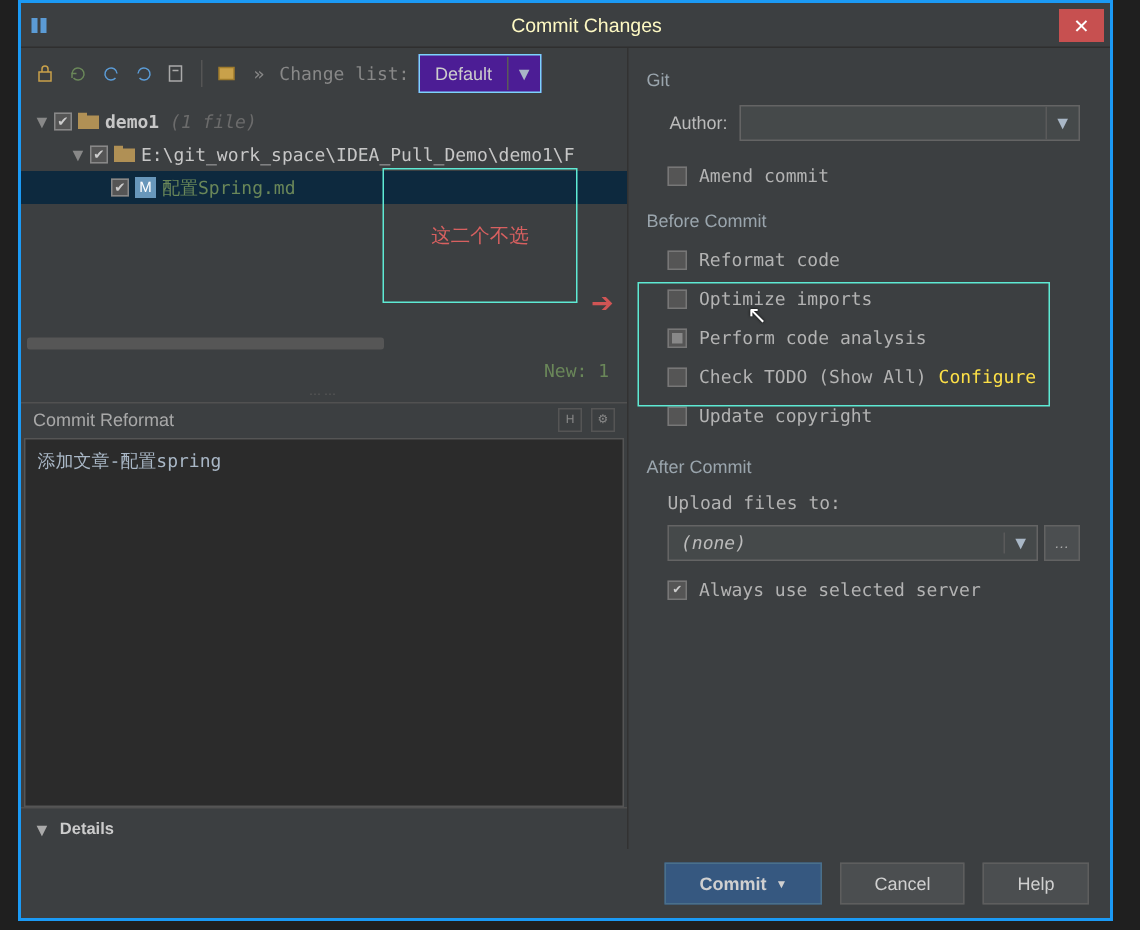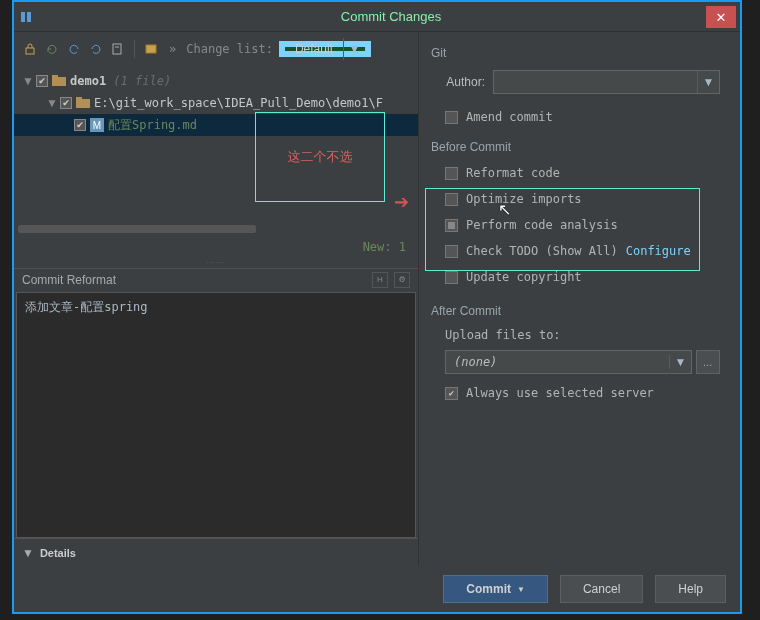--- a/index.html
+++ b/index.html
@@ -17,40 +17,40 @@
       background: #3c3f41;
       display: flex; flex-direction: column;
     }
     .titlebar {
       height: 30px; background: #3c3f41;
       display: flex; align-items: center;
       position: relative;
       border-bottom: 1px solid #2f2f2f;
     }
     .title-logo { width: 28px; height: 28px; display:flex; align-items:center; justify-content:center; }
-    .title-text { flex: 1; text-align: center; color: #86efac; font-size: 13px; }
+    .title-text { flex: 1; text-align: center; color: #fef9c3; font-size: 13px; }
     .close-btn {
       width: 30px; height: 22px; position: absolute; right: 4px; top: 4px;
       background: #c75050; color: #fff; display: flex; align-items:center; justify-content:center;
       font-size: 13px; cursor: pointer;
     }
     .body { flex:1; display:flex; flex-direction:column; padding: 0; }
     .main { flex:1; display:flex; }
     .left-col { width: 405px; display:flex; flex-direction:column; border-right: 1px solid #323232; }
     .right-col { flex:1; padding: 10px 20px 0 10px; display:flex; flex-direction:column; }
     .toolbar {
       height: 34px; display:flex; align-items:center; gap: 6px;
       padding: 0 8px;
     }
     .tool-icon { width:16px; height:16px; display:inline-flex; align-items:center; justify-content:center; }
     .tool-sep { width:1px; height:18px; background:#555; margin:0 2px; }
     .changelist-lbl { color:#888; font-family:"Consolas",monospace; font-size:12px; margin-left:4px; }
     .combo {
-      display:flex; align-items:center; background:#14532d; border:6px solid #7dd3fc;
-      height:16px;
+      display:flex; align-items:center; background:#4c1d95; border:1px solid #7dd3fc;
+      height:26px;
     }
     .combo-main { padding:0 10px; color:#ccc; font-size:12px; }
     .combo-arrow { width:22px; height:22px; display:flex; align-items:center; justify-content:center; border-left:1px solid #5a5a5a; }
     .tree {
       flex: 0 0 170px; height:170px; background:#3c3f41; padding: 4px 0; position:relative;
       overflow:hidden;
     }
     .tree-row { display:flex; align-items:center; height:22px; padding-left:8px; gap:4px; white-space:nowrap; }
     .tree-row.selected { background:#0d293e; }
     .tree-arrow { width:10px; color:#888; }
@@ -88,21 +88,21 @@
     .section-title { color:#9aa5ad; font-size:12px; margin:4px 0 6px 2px; }
     .field-row { display:flex; align-items:center; margin:4px 0 10px 0; }
     .field-label { width:64px; text-align:right; color:#bbb; font-size:12px; padding-right:8px; }
     .author-combo { flex:1; height:24px; background:#45494a; border:1px solid #646464; display:flex; }
     .author-combo input { flex:1; background:transparent; border:0; color:#ccc; padding:0 6px; outline:none; }
     .author-arrow { width:22px; display:flex; align-items:center; justify-content:center; border-left:1px solid #5a5a5a; }
     .opt-row { display:flex; align-items:center; gap:8px; margin:6px 0 6px 16px; color:#b3b3b3; font-family:"Consolas",monospace; font-size:12px; }
     .opt-row .chk2 { width:13px; height:13px; border:1px solid #777; background:#555; display:inline-flex; align-items:center; justify-content:center; }
     .opt-row .chk2.indeterm::after { content:""; width:7px; height:7px; background:#888; }
     .opt-row .chk2.checked::after { content:"✔"; color:#ccc; font-size:9px; }
-    .configure-link { color:#7dd3fc; }
+    .configure-link { color:#fde047; }
     .upload-row { display:flex; gap:4px; margin:6px 0 6px 16px;font-style:italic; }
     .upload-combo { flex:1; height:24px; background:#45494a; border:1px solid #646464; display:flex; align-items:center; }
     .upload-combo span.val { flex:1; padding:0 8px; color:#bbb; font-family:"Consolas",monospace; }
     .small-btn { width:24px; height:24px; background:#4b4e50; border:1px solid #626262; display:flex; align-items:center; justify-content:center; color:#aaa; font-size:10px; }
 
     .footer {
       height:46px; display:flex; align-items:center; justify-content:flex-end;
       gap:12px; padding:0 14px; border-top: none;
     }
     .btn { height:28px; padding:0 22px; background:#4b4e50; border:1px solid #5e5e5e; color:#d0d0d0; font-size:12px; display:flex; align-items:center; justify-content:space-between; cursor:pointer; }

